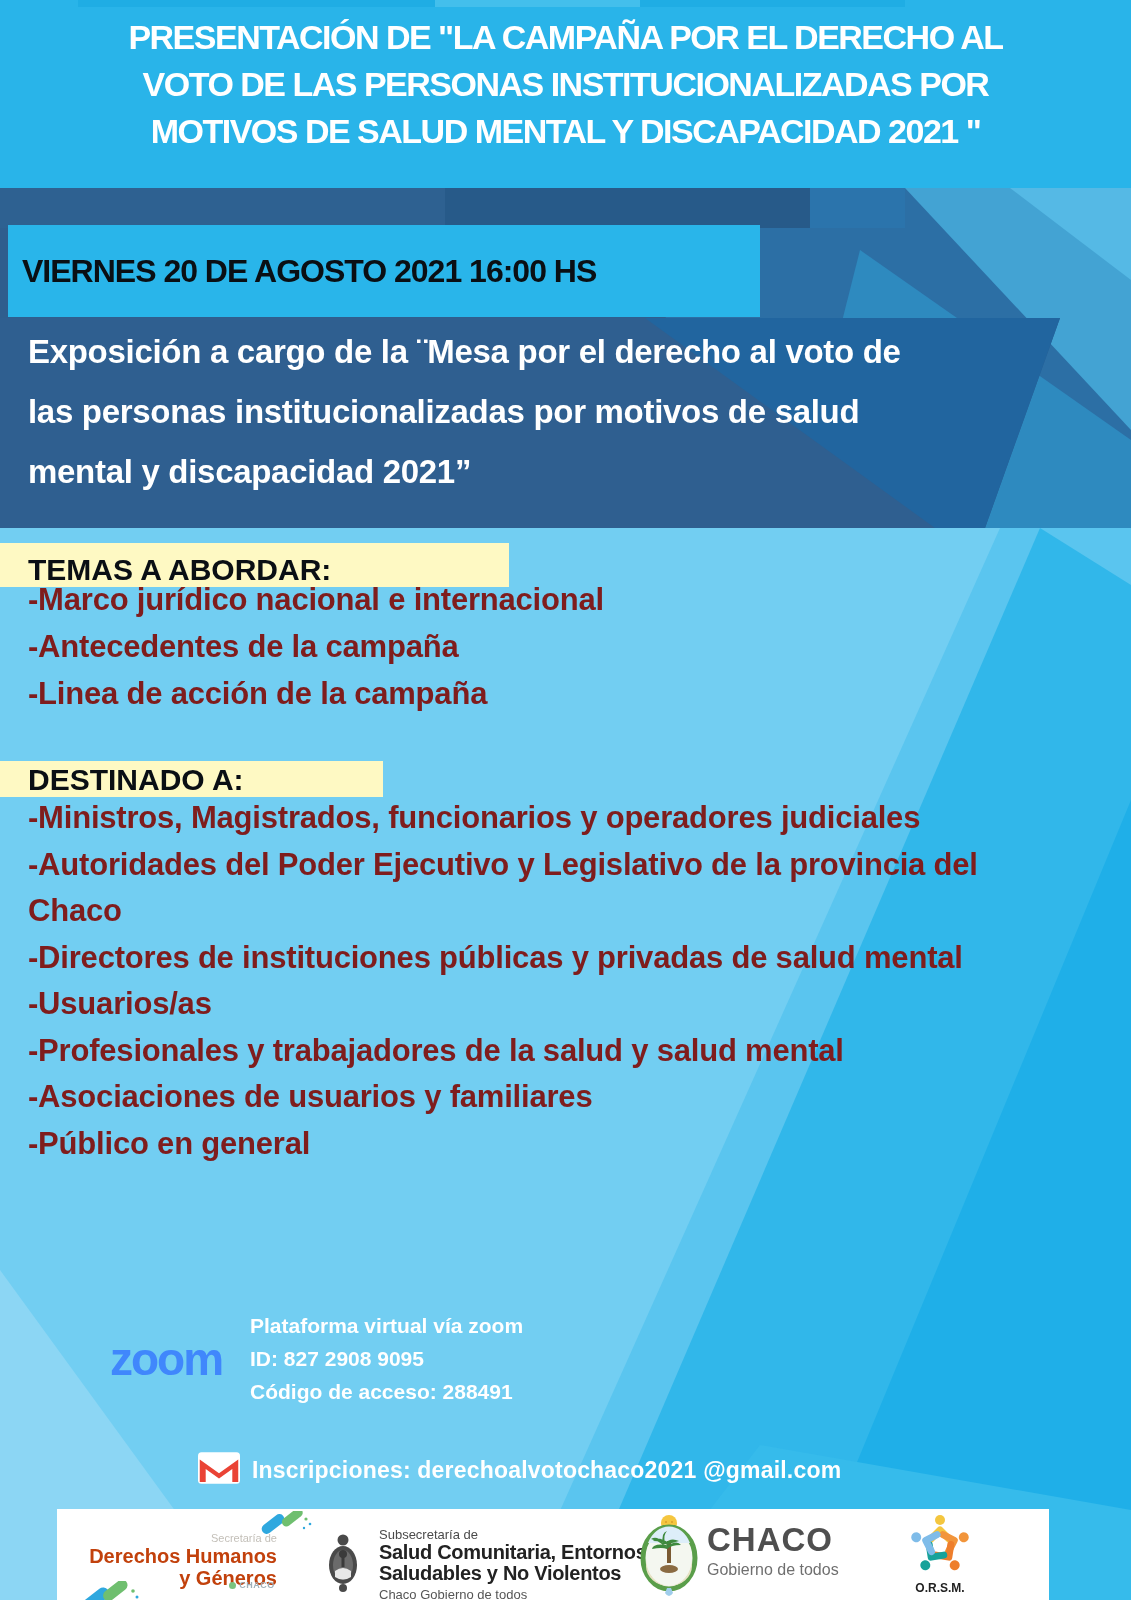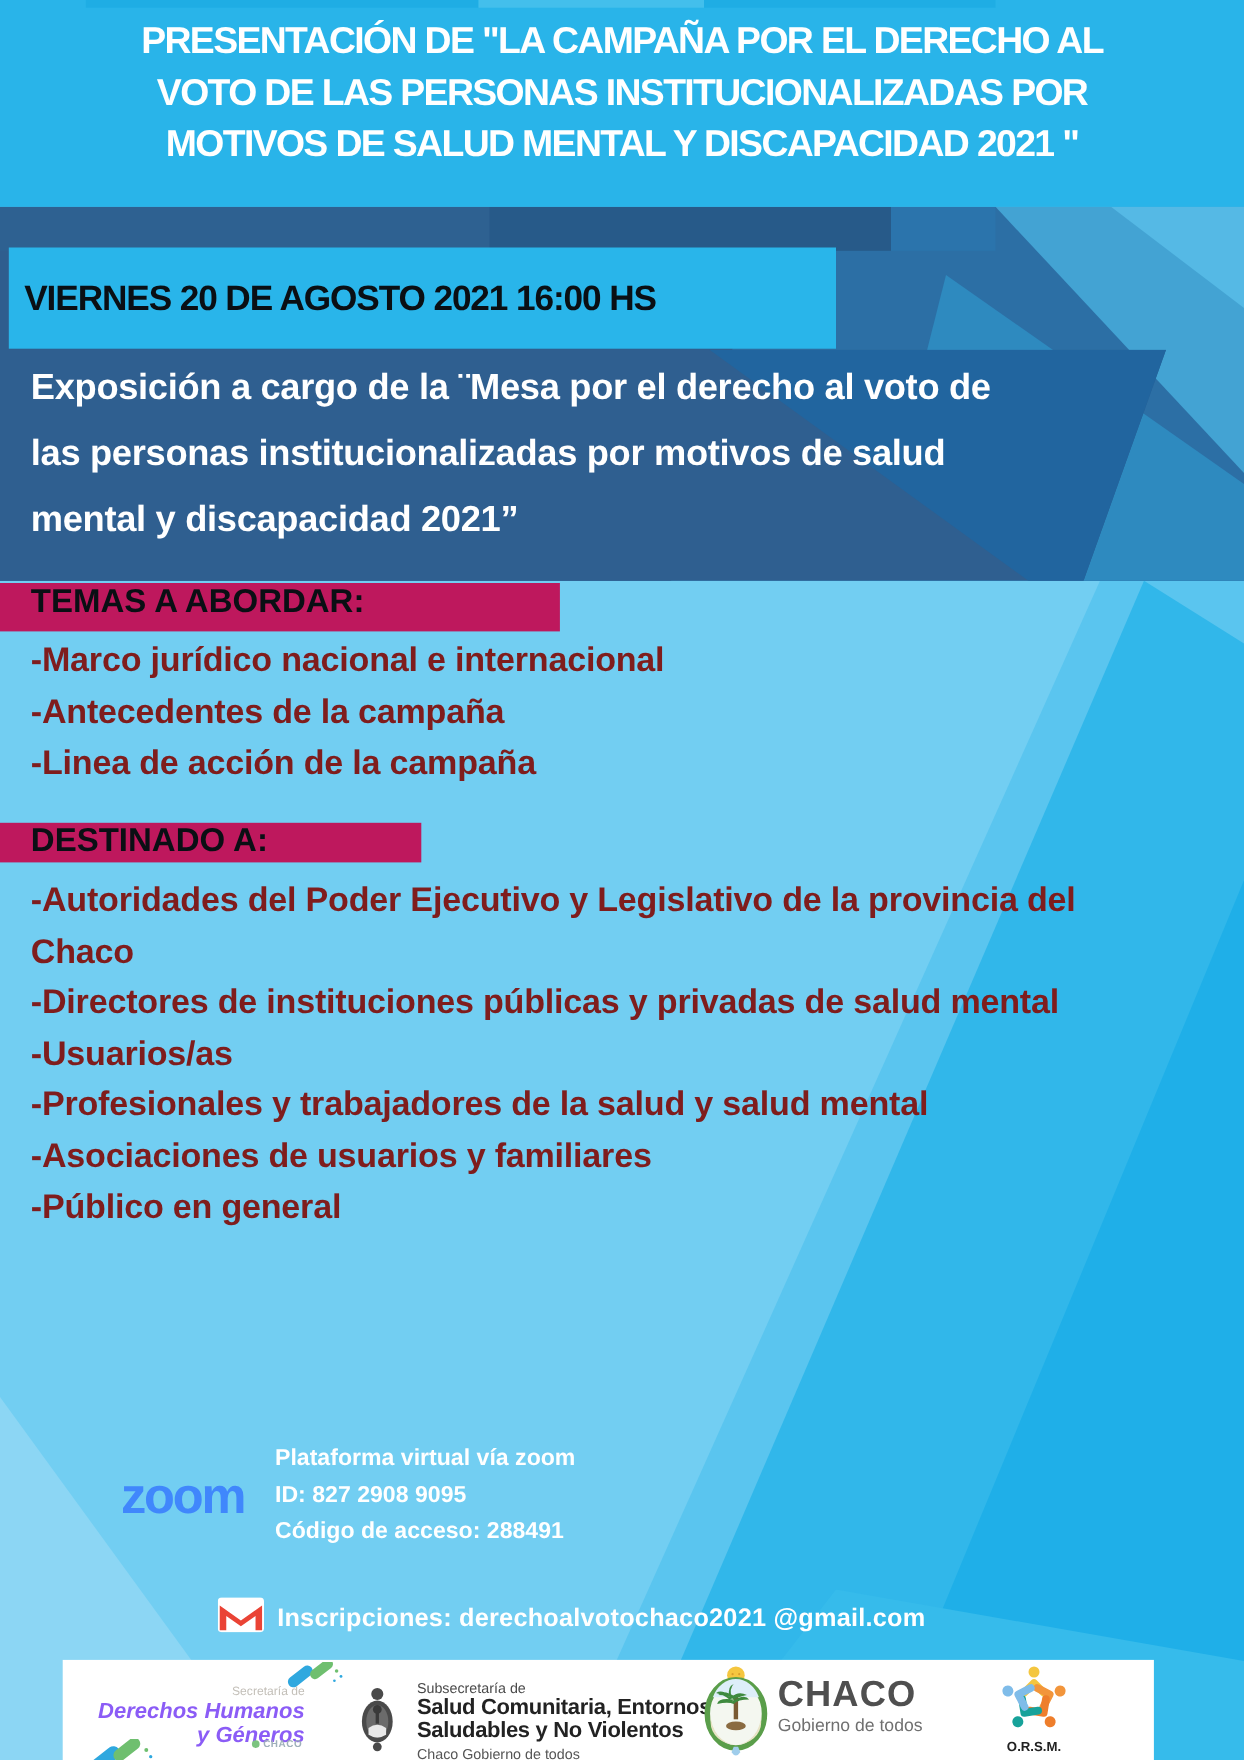--- a/index.html
+++ b/index.html
@@ -33,38 +33,38 @@
   .title-line{font-size:34px;font-weight:bold;letter-spacing:-1.5px;line-height:47px;white-space:nowrap;}
   
   .date-box{left:8px;top:225px;width:752px;height:92px;background:#29B5EA;display:flex;align-items:center;}
   .date-box .txt{padding-left:14px;font-size:32px;font-weight:bold;letter-spacing:-1px;color:#0A0F14;white-space:nowrap;}
   
   .expo-panel{inset:0;clip-path:polygon(0 318px,1060px 318px,985px 528px,0 528px);background:#2F5F90;}
   .expo-panel2{inset:0;clip-path:polygon(645px 318px,1060px 318px,985px 528px,935px 528px);background:#21659F;}
   .expo-text{left:28px;top:322px;width:1080px;color:#fff;}
   .expo-line{font-size:33px;font-weight:bold;letter-spacing:-0.3px;line-height:60px;white-space:nowrap;}
   
-  .sec-bar{background:#be185d;display:flex;align-items:flex-start;}
+  .sec-bar{background:#fef9c3;display:flex;align-items:flex-end;margin-top:13px;}
   .sec-bar .txt{padding-left:28px;font-size:30px;font-weight:bold;color:#0A0F14;white-space:nowrap;}
   .bar-temas{left:0;top:530px;width:509px;height:44px;}
   .bar-destinado{left:0;top:748px;width:383px;height:36px;}
   .list{color:#7f1d1d;font-size:31px;font-weight:bold;letter-spacing:-0.2px;line-height:47px;}
   .list-topics{left:28px;top:576px;width:1000px;}
   .list-audience{left:28px;top:795px;width:1005px;line-height:46.5px;}
   
   .zoom-wordmark{left:110px;top:1332px;font-size:46px;font-weight:bold;letter-spacing:-2px;color:#4087FC;}
   .platform-info{left:250px;top:1309px;color:#fff;font-size:21px;font-weight:bold;line-height:33px;}
   .inscription-row{left:198px;top:1452px;display:flex;align-items:center;}
   .inscription-row .txt{margin-left:12px;color:#fff;font-size:23px;font-weight:bold;letter-spacing:0.2px;white-space:nowrap;}
   
   .footer-bar{left:57px;top:1509px;width:992px;height:91px;background:#fff;}
   .footer-bar *{box-sizing:border-box;}
   .ddhh-text{position:absolute;left:20px;top:22px;width:200px;text-align:right;}
   .ddhh-sup{font-size:11px;color:#C3BFB8;line-height:14px;}
-  .ddhh-main{font-size:20px;font-weight:bold;color:#8b5cf6;line-height:22px;font-style:italic;}
+  .ddhh-main{font-size:20px;font-weight:bold;color:#c2410c;line-height:22px;}
   .ddhh-mark{position:absolute;left:150px;top:71px;width:90px;text-align:center;font-size:9px;font-weight:bold;color:#9FB0BA;letter-spacing:0.5px;}
   .ddhh-mark .dot{display:inline-block;width:7px;height:7px;border-radius:50%;background:#7CC47F;vertical-align:middle;margin-right:3px;}
   .salud-text{position:absolute;left:322px;top:18px;}
   .salud-sup{font-size:13px;color:#4A4A4A;line-height:15px;}
   .salud-main{font-size:20px;font-weight:bold;color:#222;line-height:21px;letter-spacing:-0.3px;}
   .salud-sub{font-size:13px;color:#555;line-height:17px;margin-top:2px;}
   .gob-text{position:absolute;left:650px;top:14px;}
   .gob-name{font-size:33px;font-weight:bold;color:#4F4F4F;letter-spacing:1px;line-height:34px;}
   .gob-tag{font-size:16px;color:#6F6F6F;line-height:26px;}
   .orsm-caption{position:absolute;left:843px;top:72px;width:80px;text-align:center;font-size:12px;font-weight:bold;color:#222;}
@@ -116,20 +116,21 @@
   <div class="abs list list-topics">
     <div>-Marco jurídico nacional e internacional</div>
     <div>-Antecedentes de la campaña</div>
     <div>-Linea de acción de la campaña</div>
   </div>
 
   <div class="abs sec-bar bar-destinado">
     <div class="txt">DESTINADO A:</div>
   </div>
   <div class="abs list list-audience">
+    <div>-Ministros, Magistrados, funcionarios y operadores judiciales</div>
     <div>-Autoridades del Poder Ejecutivo y Legislativo de la provincia del Chaco</div>
     <div>-Directores  de instituciones públicas y privadas de salud mental</div>
     <div>-Usuarios/as</div>
     <div>-Profesionales y trabajadores de la salud y salud mental</div>
     <div>-Asociaciones de usuarios y familiares</div>
     <div>-Público en general</div>
   </div>
 
   <div class="abs zoom-wordmark">zoom</div>
   <div class="abs platform-info">

